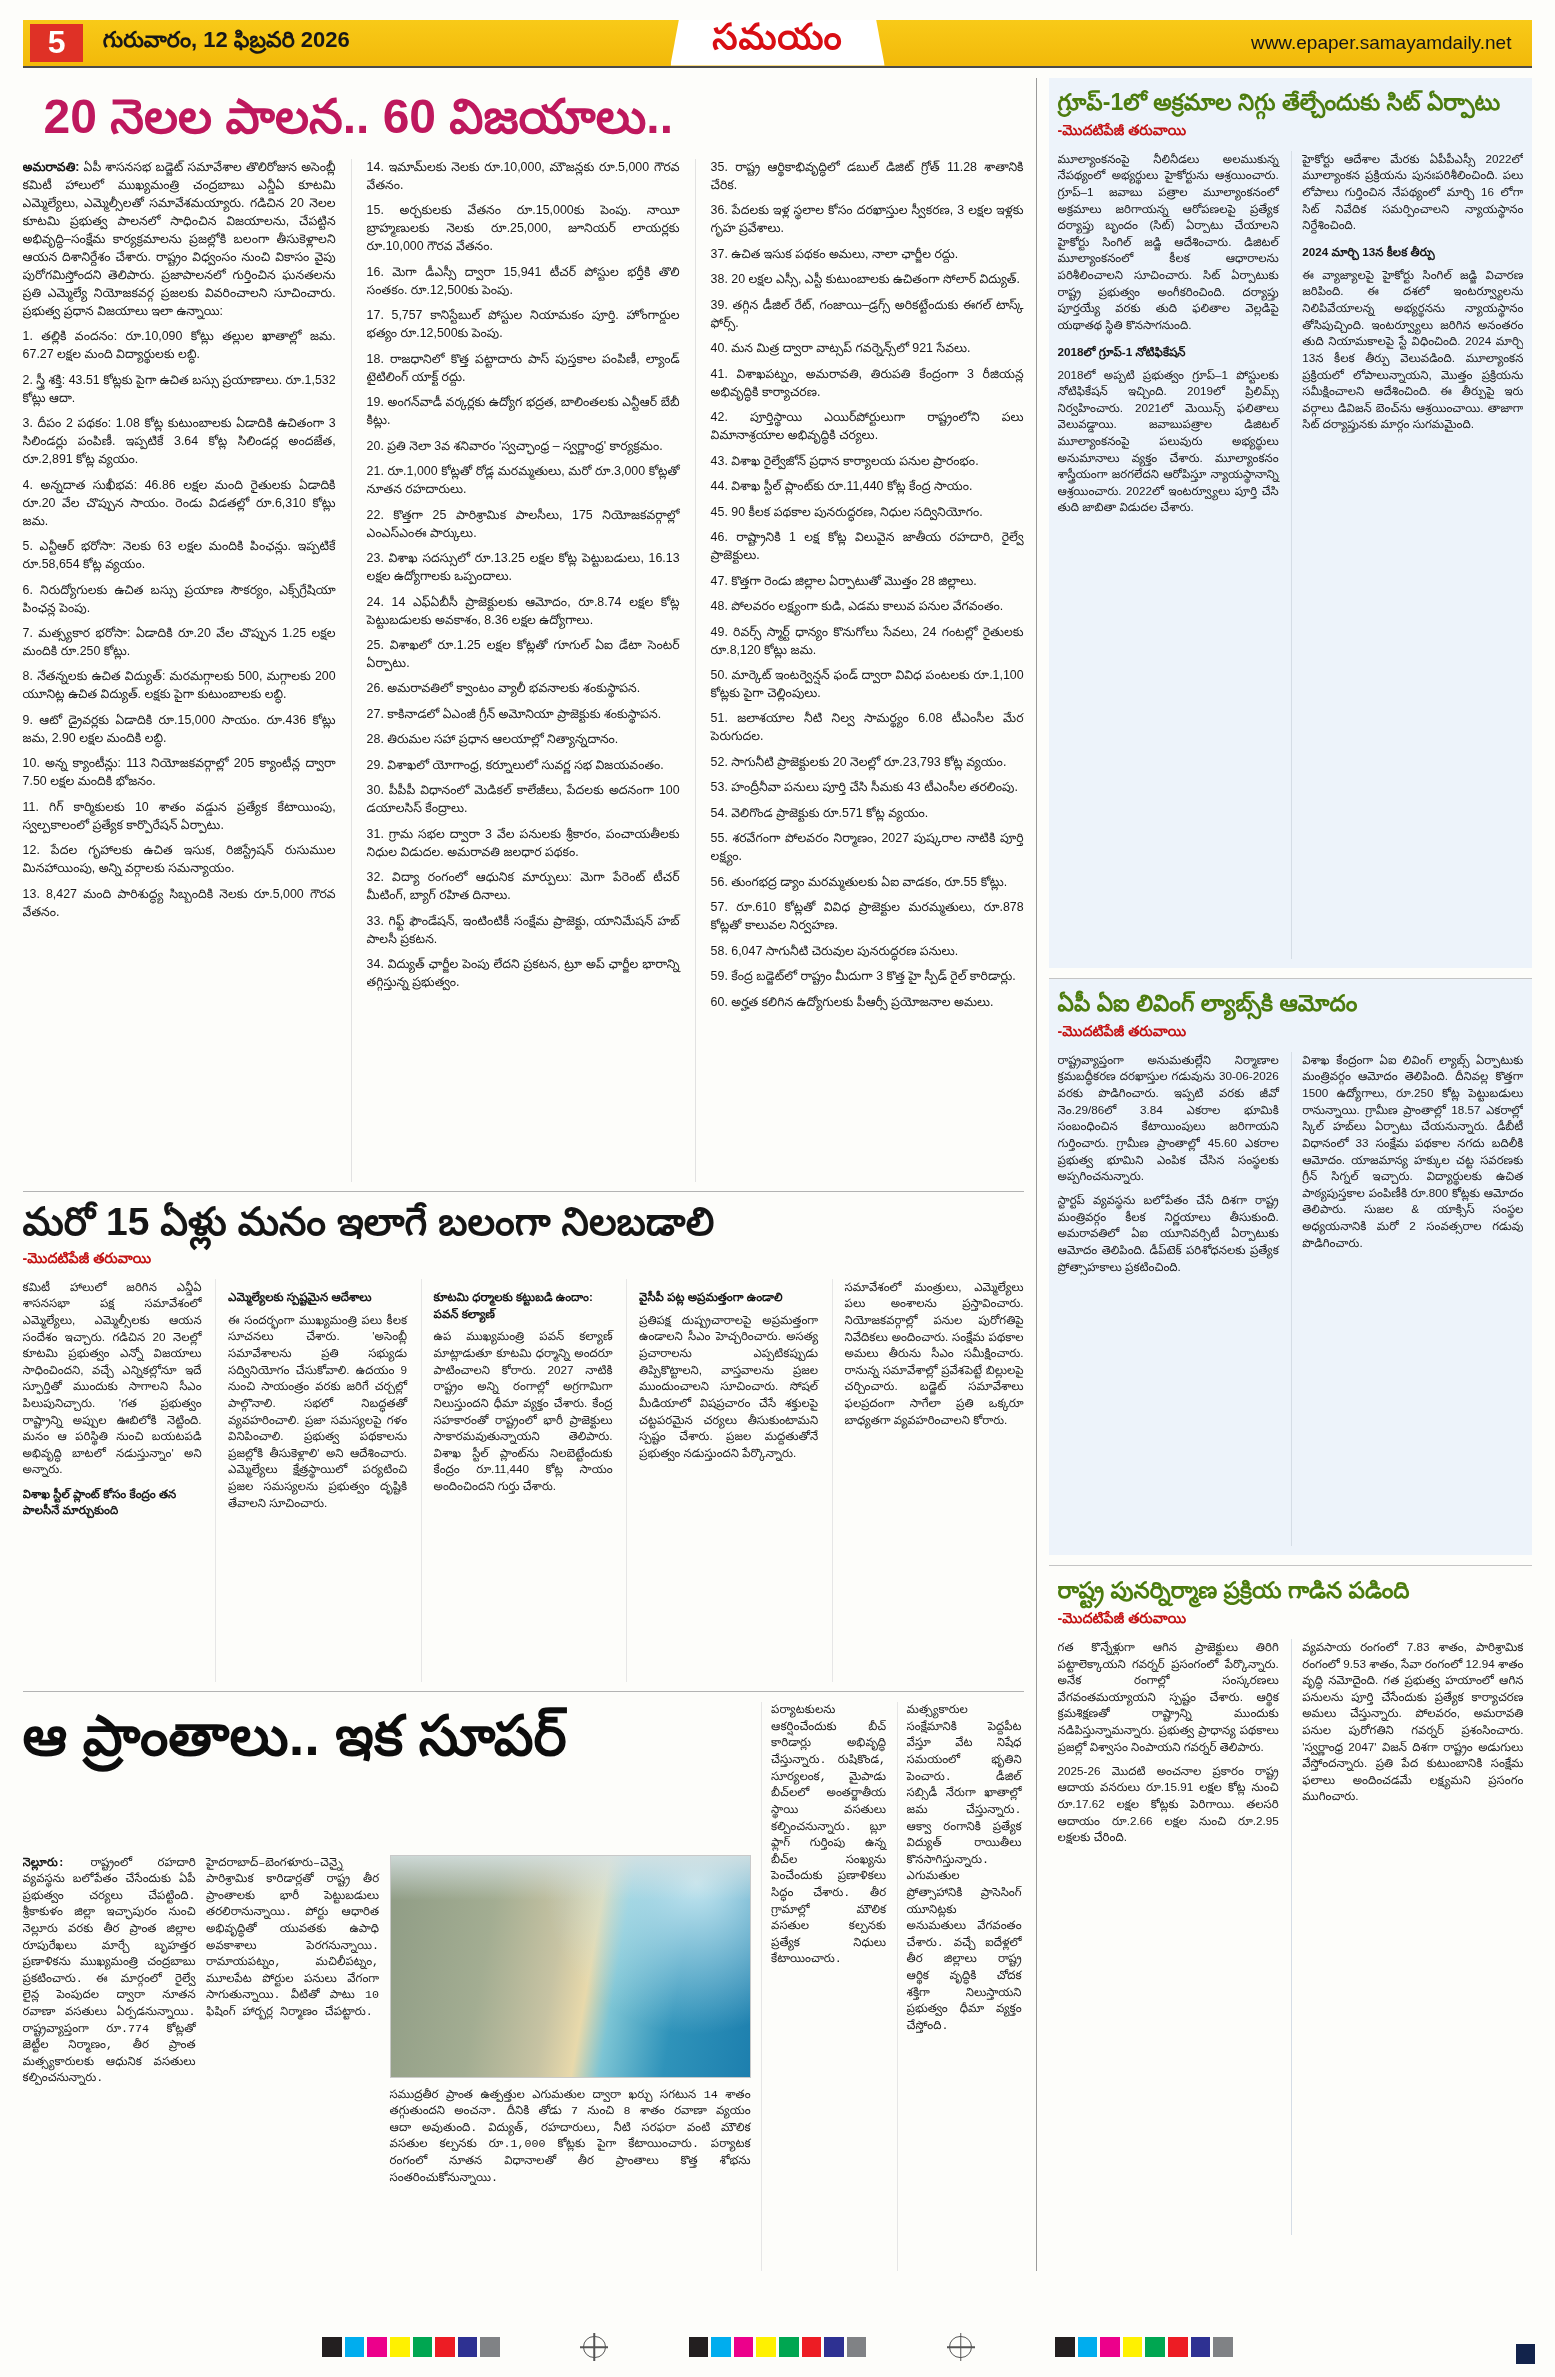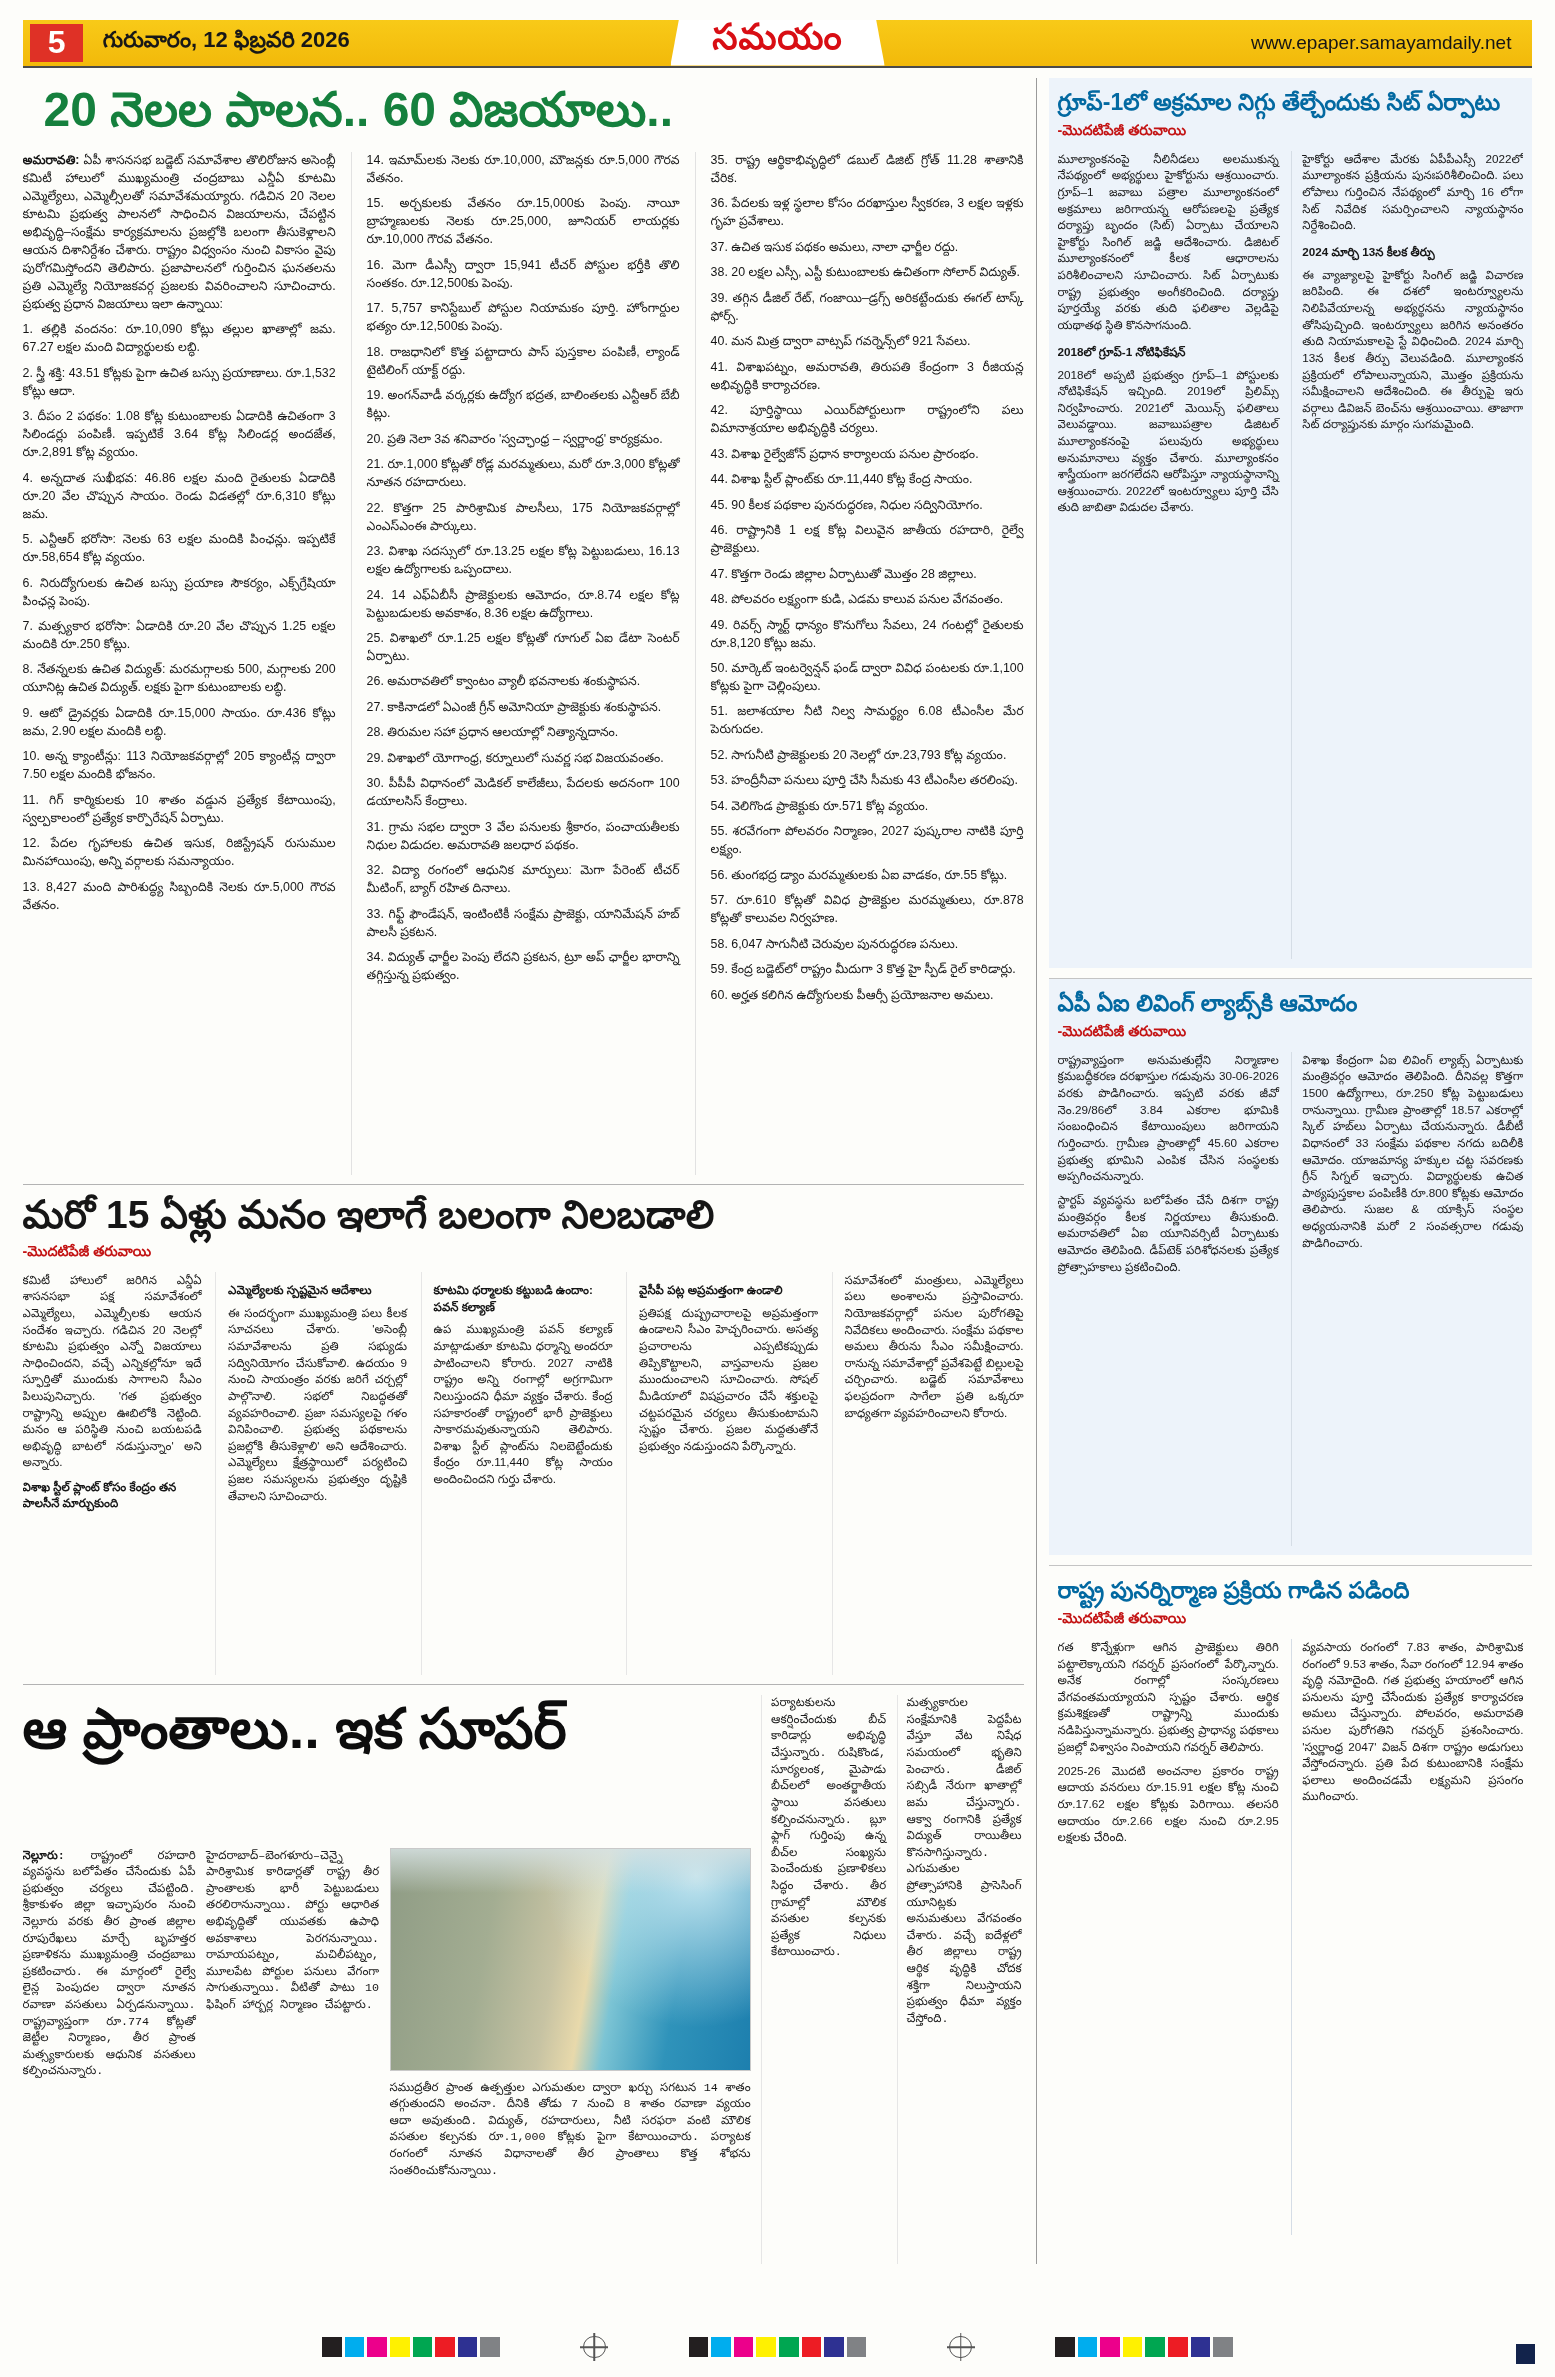--- a/index.html
+++ b/index.html
@@ -41,22 +41,22 @@
 
   
   .blk { margin:0 0 7.5px; text-align:justify; font-size:12.4px; line-height:1.45; }
   .blk .dl { font-weight:bold; }
   .blk.sub { font-weight:bold; font-size:14.3px; text-align:left; margin:10.5px 0 6px; }
   .blk.bold { font-weight:bold; font-size:16px; line-height:1.35; text-align:left; }
   .blk.num { }
 
   
   .a1-headline {
-    font-size:48px; font-weight:800; line-height:1.12; color:#15803d;
-    margin:5px 0 15px 21px;
+    font-size:48px; font-weight:800; line-height:1.12; color:#be185d;
+    margin:12px 0 15px 21px;
   }
   .a1-cols { display:flex; height:1023px; overflow:hidden; }
   .a1-cols .col { flex:1; padding:0 15px; }
   .a1-cols .col + .col { border-left:0.8px solid #e2e2e2; }
   .a1-cols .col:first-child { padding-left:0; }
   .a1-cols .col:last-child { padding-right:0; }
 
   .hr-rule { border:none; border-top:0.8px solid #b3b3b3; margin:9px 0 0; }
 
   
@@ -88,21 +88,21 @@
     background:
       linear-gradient(180deg, rgba(215,226,227,.85) 0%, rgba(215,226,227,0) 20%),
       radial-gradient(circle at 85% 12%, #c4e6f0 0%, rgba(196,230,240,0) 42%),
       linear-gradient(100deg, #8f9c85 0%, #a3ad92 28%, #c7c3a3 46%, #e8d9ab 55%, #7cc4d4 62%, #2f93ba 78%, #1d7fae 100%);
   }
 
   
   .r-art { padding:10.5px 9px 9px; margin-bottom:10.5px; }
   .r-art.tint { background:#edf3fa; }
   .r-art + .r-art { border-top:0.8px solid #c4c4c4; }
-  .r-head { color:#0369a1; font-size:23px; font-weight:800; line-height:1.18; margin:0 0 6px; }
+  .r-head { color:#4d7c0f; font-size:23px; font-weight:800; line-height:1.18; margin:0 0 6px; }
   .r-cols { display:flex; gap:12px; overflow:hidden; }
   .r-cols .col { flex:1; }
   .r-cols .col + .col { border-left:0.8px solid #d5dde6; padding-left:10.5px; }
   .r-art .blk { font-size:11.7px; line-height:1.42; }
   .r1-cols { height:808px; }
   .r2-cols { height:494px; }
   .r3-cols { height:596px; }
 
   
   .press-strip {

